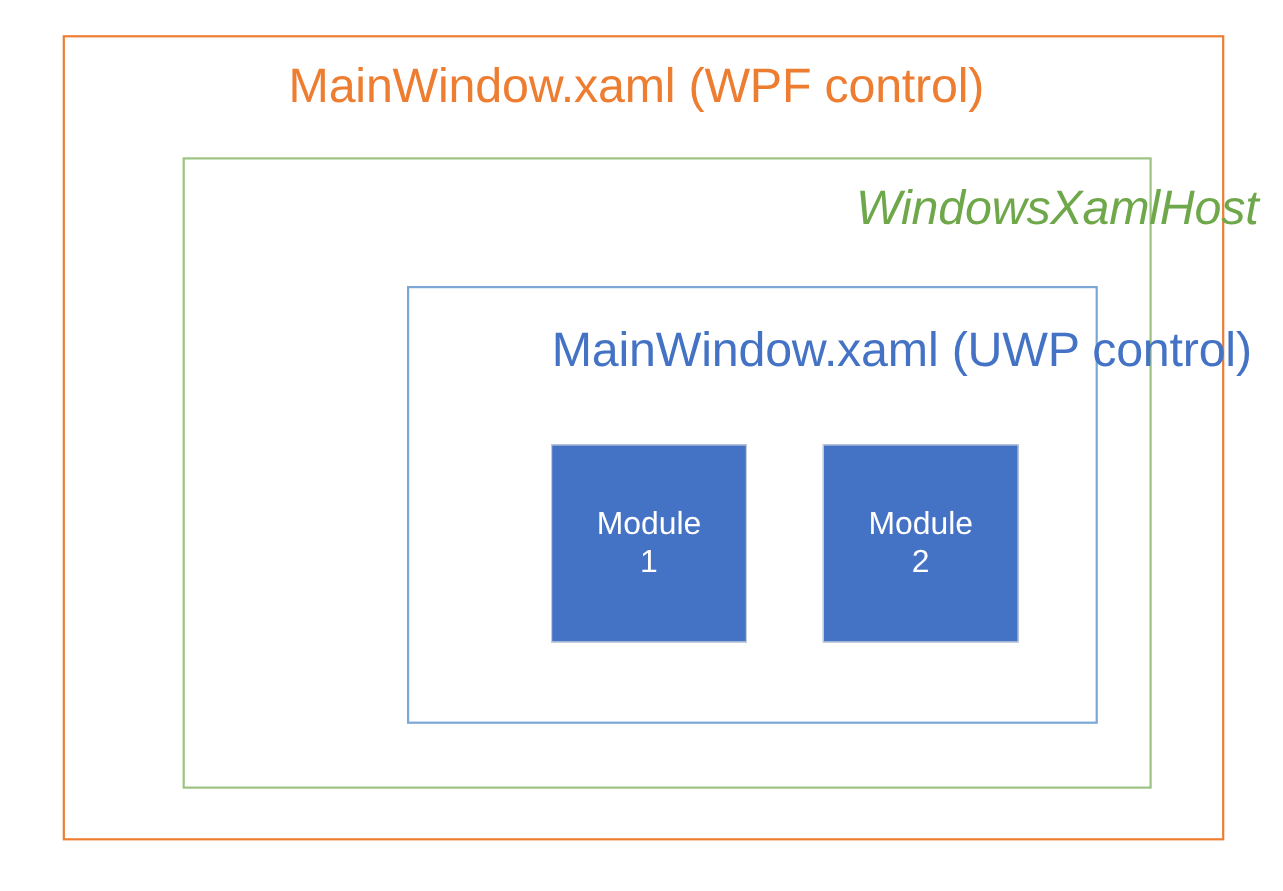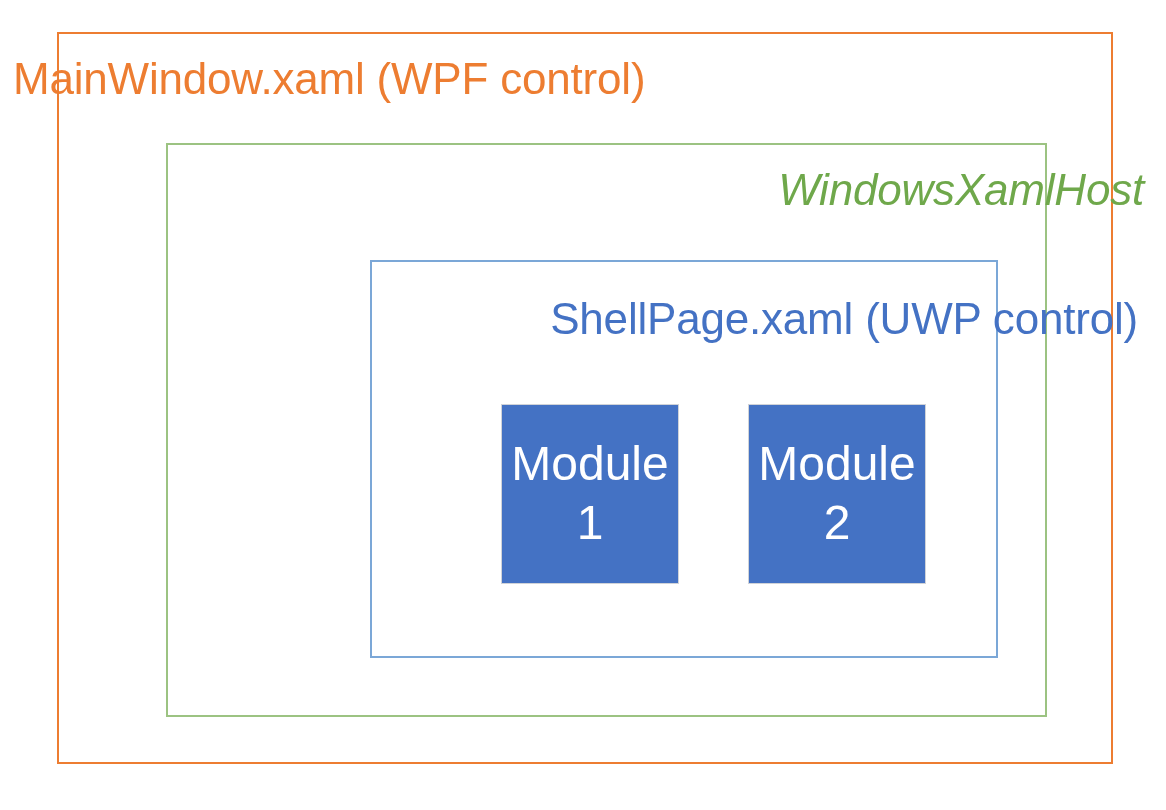--- a/index.html
+++ b/index.html
@@ -59,21 +59,21 @@
     position: absolute;
     font-size: 44px;
     line-height: 1.05;
     white-space: nowrap;
     letter-spacing: -0.2px;
   }
   .title-outer {
     left: 0;
     right: 22px;
     top: 56px;
-    text-align: left;
+    text-align: center;
     color: #ED7D31;
     padding-left: 13px;
   }
   .title-host {
     left: 0;
     right: 22px;
     top: 167px;
     text-align: right;
     color: #6FA84B;
     font-style: italic;
@@ -90,21 +90,21 @@
   .module-box {
     position: absolute;
     background: #4472C4;
     border: 1px solid #D0D3D8;
     box-sizing: border-box;
     display: flex;
     flex-direction: column;
     align-items: center;
     justify-content: center;
     color: #ffffff;
-    font-size: 48px;
+    font-size: 29px;
     line-height: 1.22;
   }
   .module-1 {
     left: 501px;
     top: 404px;
     width: 178px;
     height: 180px;
   }
   .module-2 {
     left: 748px;
@@ -122,21 +122,21 @@
 
 <div id="canvas">
 
   <div class="layer-outer"></div>
   <div class="layer-title title-outer">MainWindow.xaml (WPF control)</div>
 
   <div class="layer-host"></div>
   <div class="layer-title title-host">WindowsXamlHost</div>
 
   <div class="layer-inner"></div>
-  <div class="layer-title title-inner">ShellPage.xaml (UWP control)</div>
+  <div class="layer-title title-inner">MainWindow.xaml (UWP control)</div>
 
   <div class="module-box module-1">
     <span class="module-line">Module</span>
     <span class="module-line">1</span>
   </div>
 
   <div class="module-box module-2">
     <span class="module-line">Module</span>
     <span class="module-line">2</span>
   </div>

